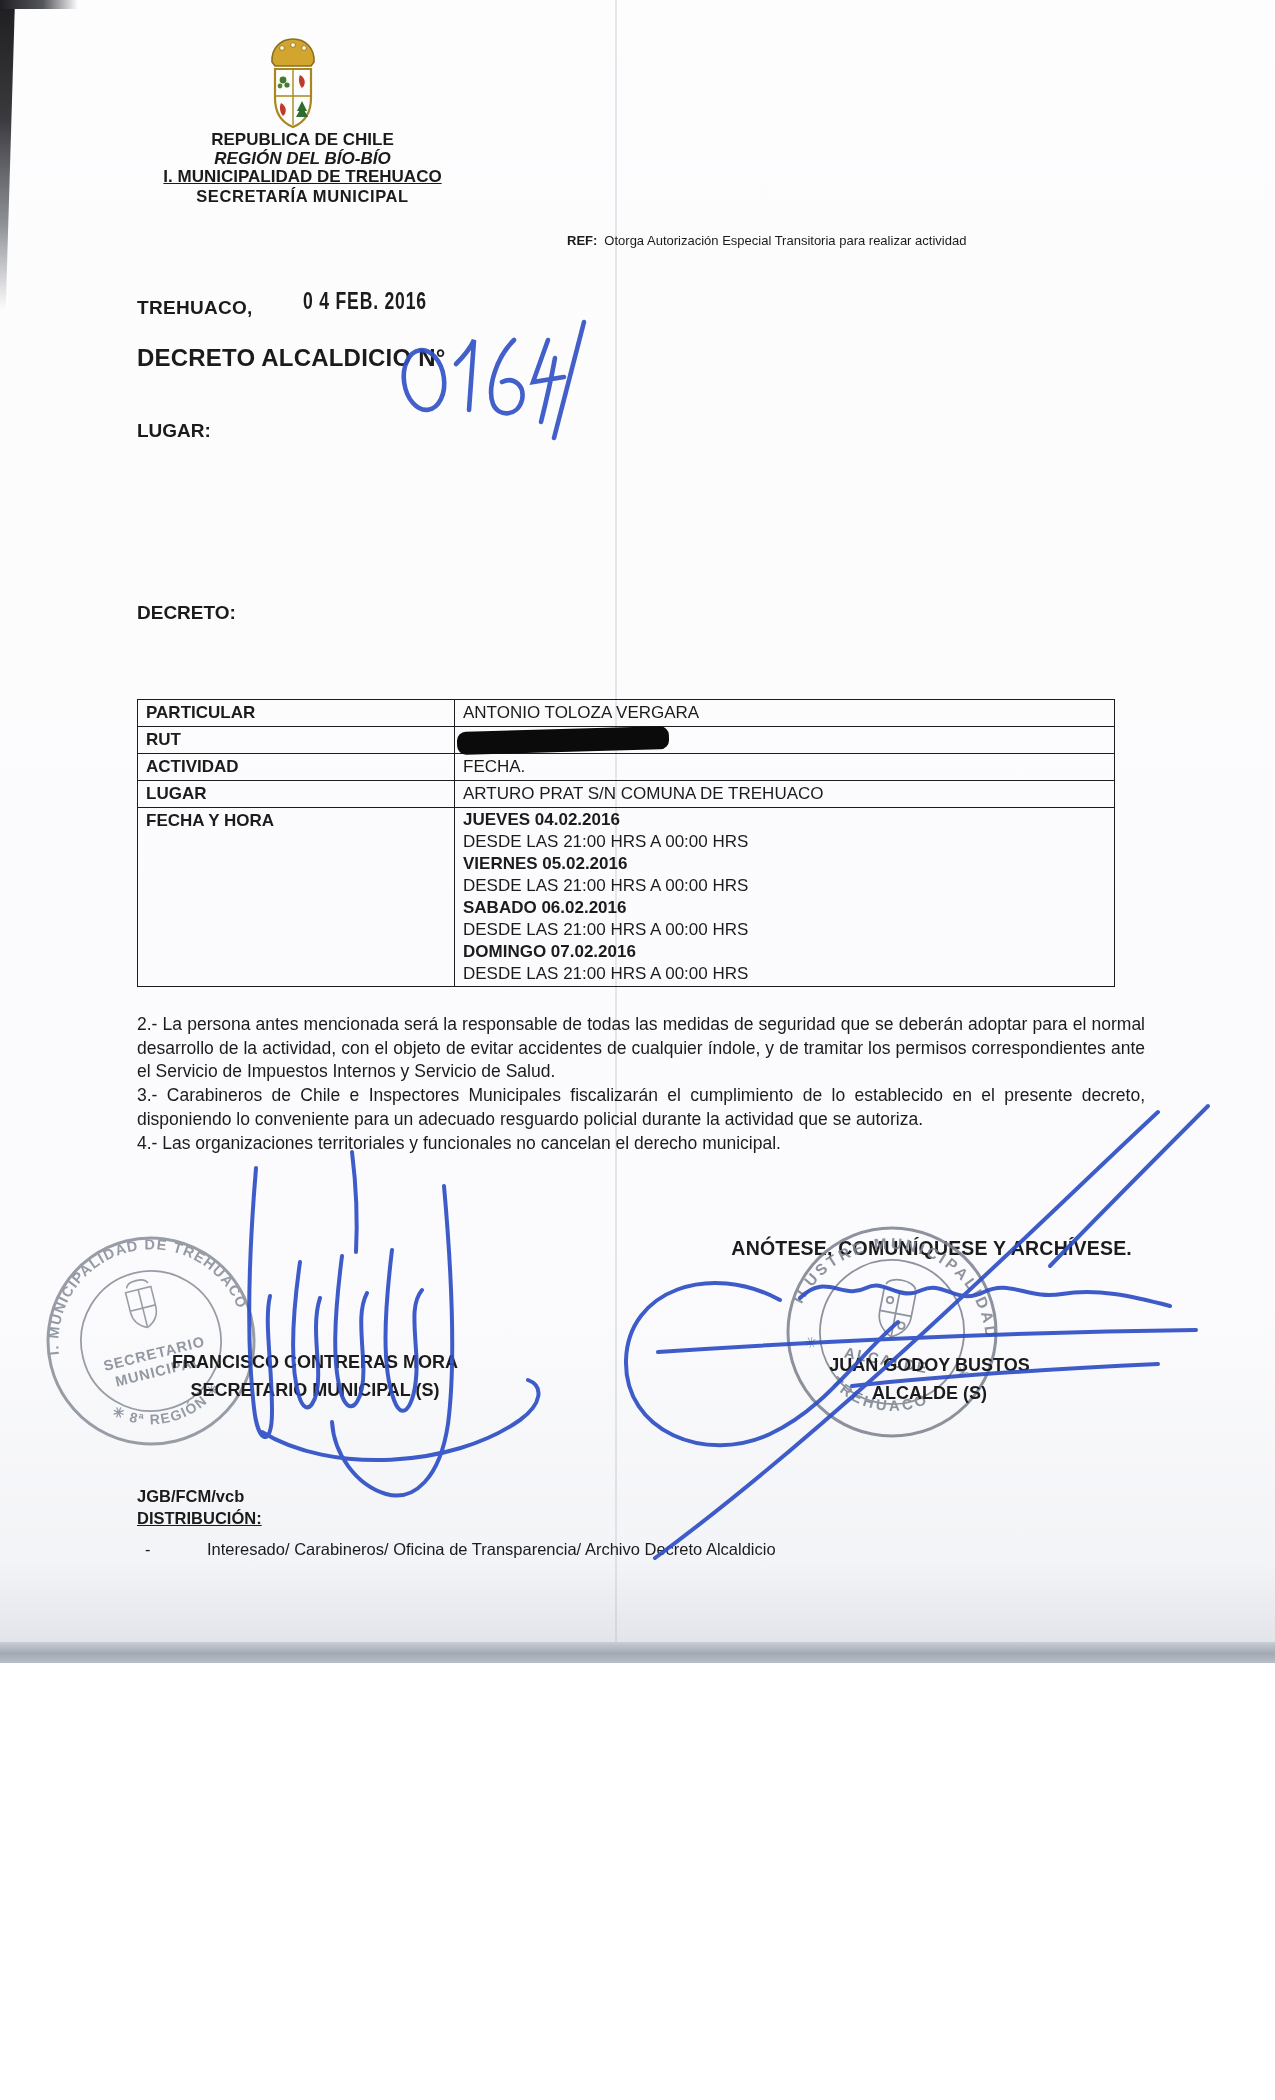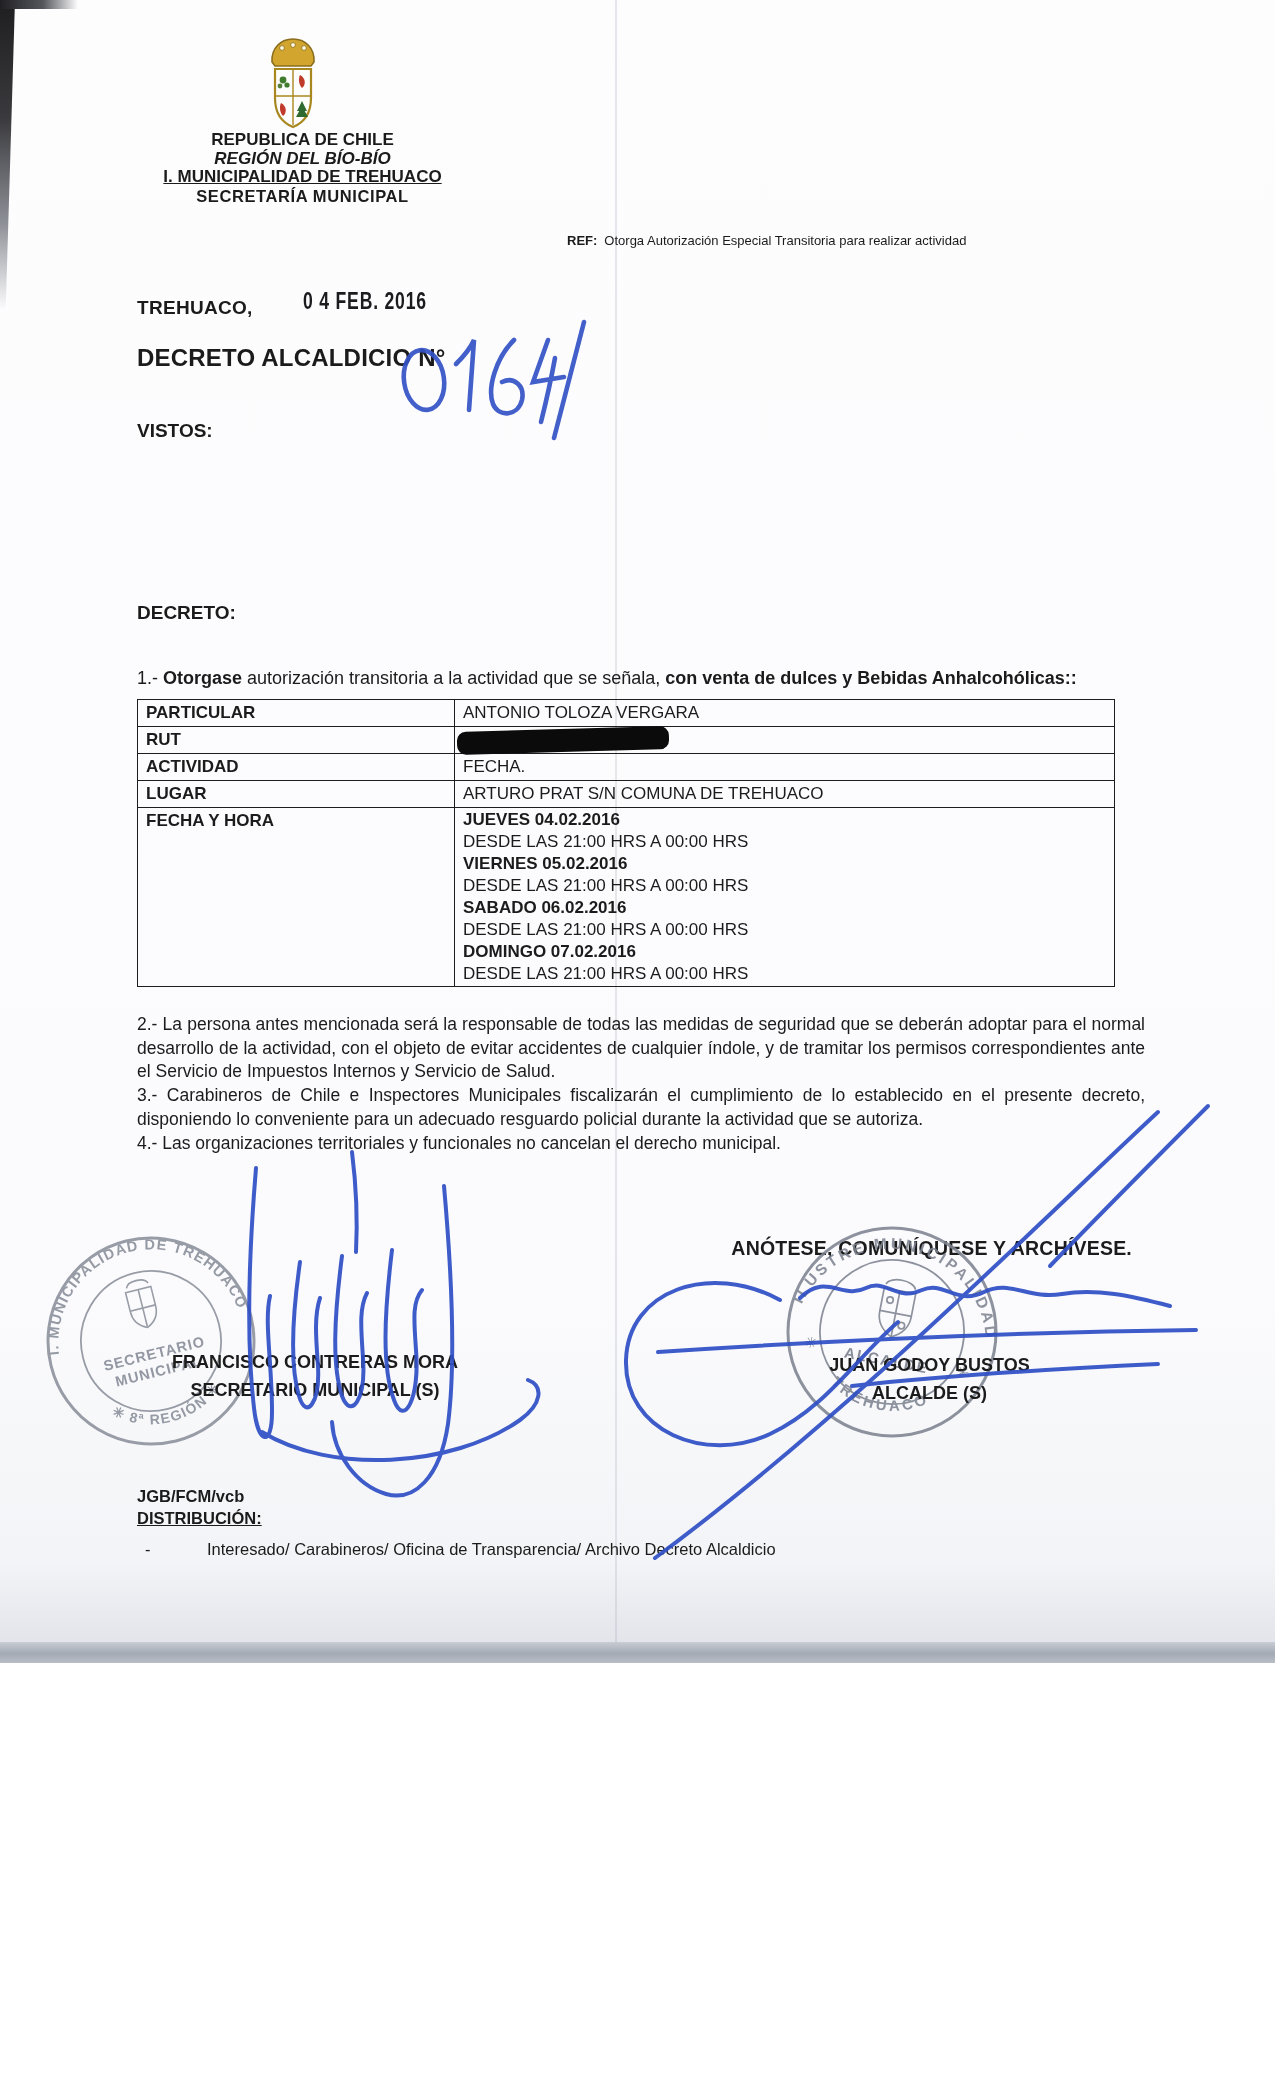--- a/index.html
+++ b/index.html
@@ -130,26 +130,23 @@
       <g fill="none" stroke="#3352c6" stroke-width="4.6" stroke-linecap="round" opacity=".92">
         <ellipse cx="28" cy="64" rx="20" ry="30" transform="rotate(-8 28 64)"></ellipse>
         <path d="M60,48 C68,40 75,31 78,24 L73,94"></path>
         <path d="M118,24 C100,42 91,72 97,88 C103,102 122,100 126,84 C129,70 118,60 106,66"></path>
         <path d="M152,24 L137,66 L168,61 M159,42 C155,64 149,90 145,106"></path>
         <path d="M188,6 L158,122"></path>
       </g>
     </svg>
   </div>
 
-  <div class="abs vistos-lbl">VISTOS:</div>
+  <div class="abs vistos-lbl">LUGAR:</div>
 
   <div class="abs decreto-lbl">DECRETO:</div>
-  <p class="abs item1 just">
-    <span>1.- </span><span class="b">Otorgase</span><span> autorización transitoria a la actividad que se señala,</span><span class="b"> con venta de dulces y Bebidas Anhalcohólicas::</span>
-  </p>
 
   <table class="abs dtable">
     <tbody>
         <tr>
       <td class="lbl">PARTICULAR</td>
       <td>ANTONIO TOLOZA VERGARA</td>
     </tr>
     <tr>
       <td class="lbl">RUT</td>
       <td class="rut-cell">

